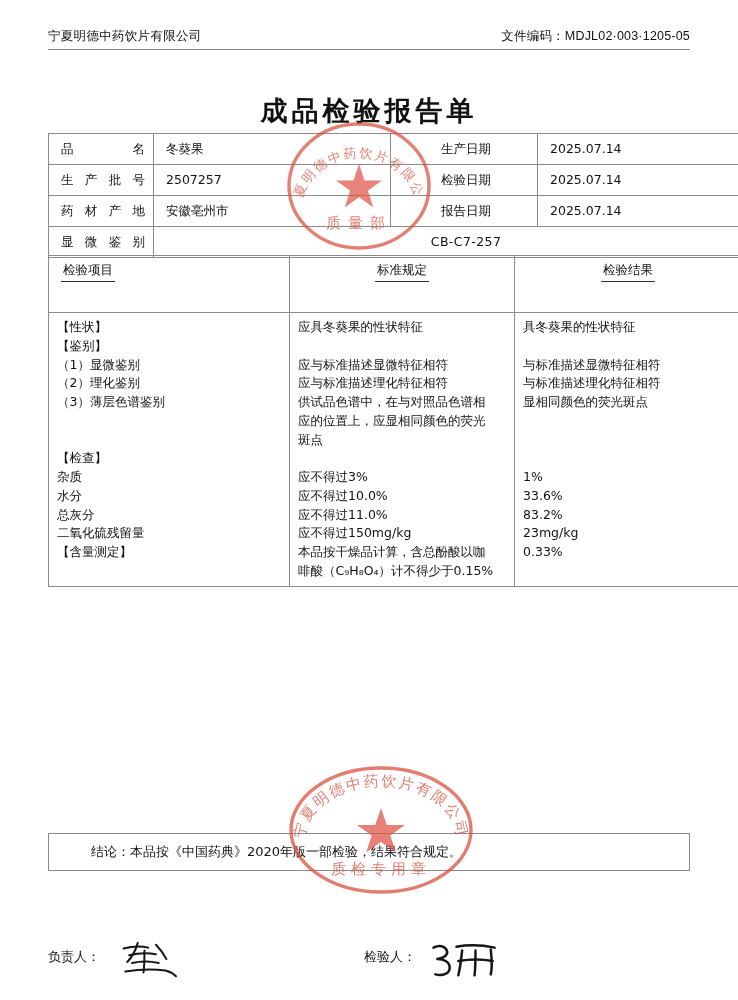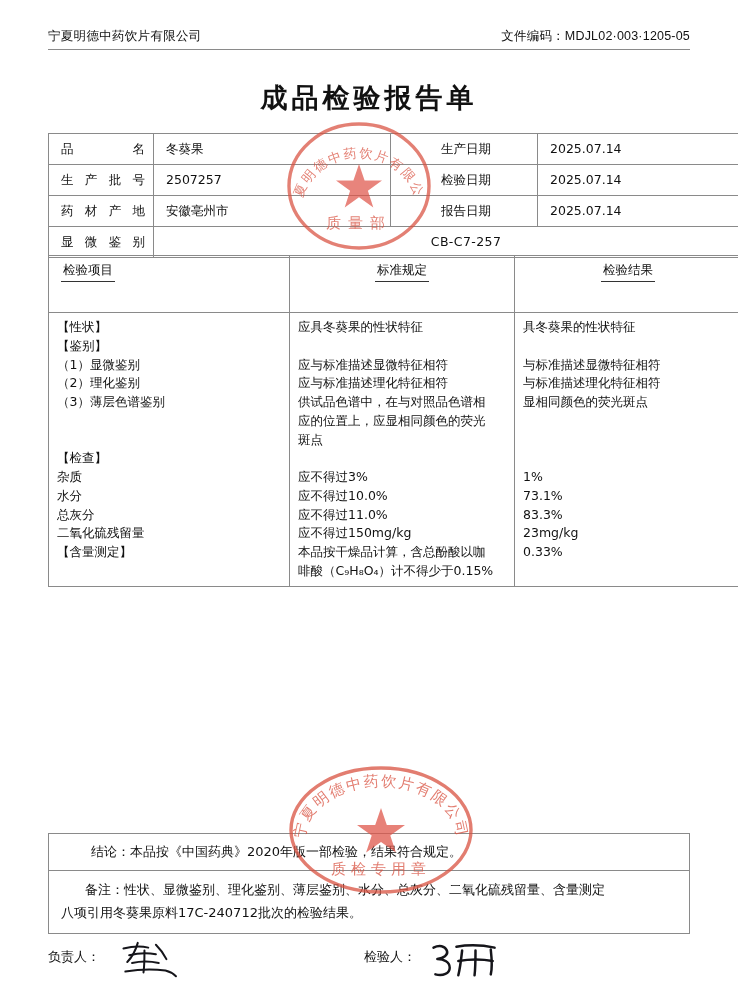--- a/index.html
+++ b/index.html
@@ -41,21 +41,21 @@
   .doc-header .company { white-space: nowrap; }
   .doc-header .code {
     white-space: nowrap;
     font-family: Liberation Sans, sans-serif;
     letter-spacing: 0.2px;
   }
 
   
   .doc-title {
     position: absolute;
-    top: 80px;
+    top: 93px;
     left: 0;
     width: 738px;
     text-align: center;
     font-size: 27px;
     font-weight: bold;
     letter-spacing: 4px;
   }
 
   
   .tbl {
@@ -265,40 +265,34 @@
         <td class="col-result body-cell" id="cell-results">
             <span class="ln">具冬葵果的性状特征</span>
             <span class="ln spacer">&nbsp;</span>
             <span class="ln">与标准描述显微特征相符</span>
             <span class="ln">与标准描述理化特征相符</span>
             <span class="ln">显相同颜色的荧光斑点</span>
             <span class="ln spacer">&nbsp;</span>
             <span class="ln spacer">&nbsp;</span>
             <span class="ln spacer">&nbsp;</span>
             <span class="ln">1%</span>
-            <span class="ln">73.1%</span>
-            <span class="ln">83.3%</span>
+            <span class="ln">33.6%</span>
+            <span class="ln">83.2%</span>
             <span class="ln">23mg/kg</span>
             <span class="ln">0.33%</span>
             <span class="ln spacer">&nbsp;</span>
           </td>
       </tr>
     </tbody>
   </table>
 
   <table class="tbl" id="concl-table">
     <tbody>
       <tr>
         <td class="conc"><span>结论：</span><span>本品按《中国药典》2020年版一部检验，结果符合规定。</span></td>
-      </tr>
-      <tr>
-        <td class="remark">
-          <span class="remark-first"><span>备注：</span><span>性状、显微鉴别、理化鉴别、薄层鉴别、水分、总灰分、二氧化硫残留量、含量测定</span></span>
-          <span class="remark-second">八项引用冬葵果原料17C-240712批次的检验结果。</span>
-        </td>
       </tr>
     </tbody>
   </table>
 
   <div class="sign-row">
     <div class="sign-block">
       <span class="sig-label">负责人：</span>
       <svg class="sig-img" viewBox="0 0 100 44">
         <g fill="none" stroke="#15151a" stroke-width="2.1" stroke-linecap="round" stroke-linejoin="round">
           <path d="M18 9 C26 7 35 6 44 8"></path>

